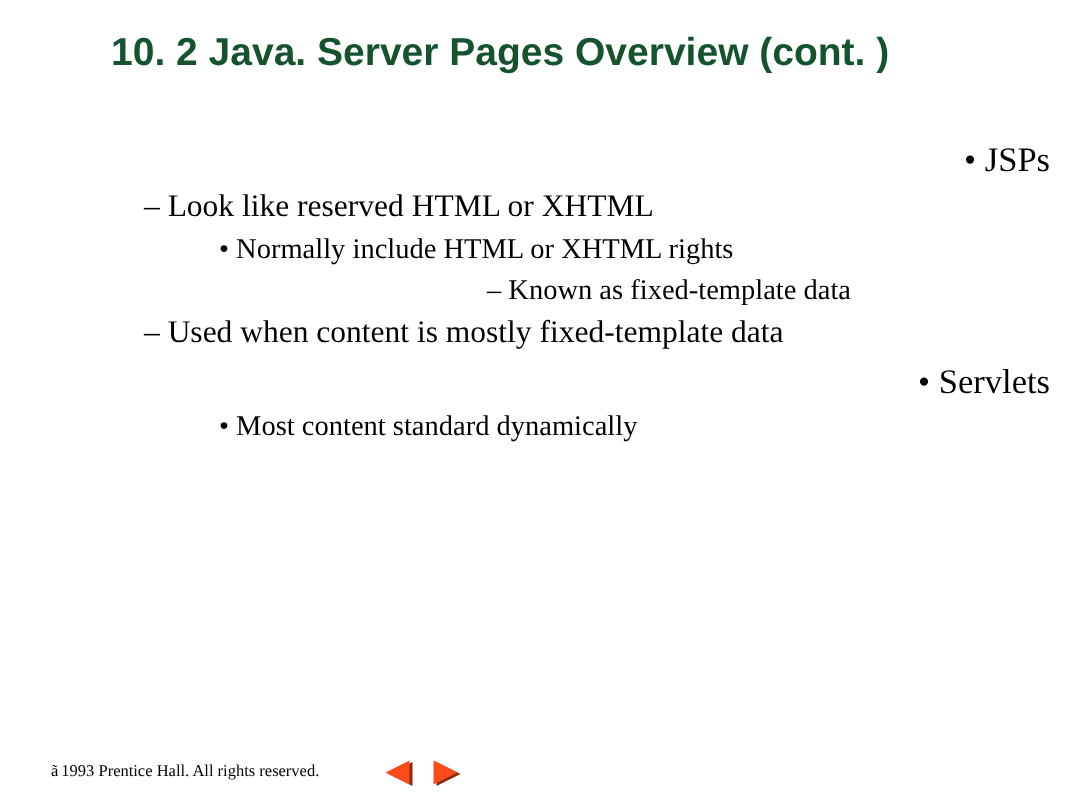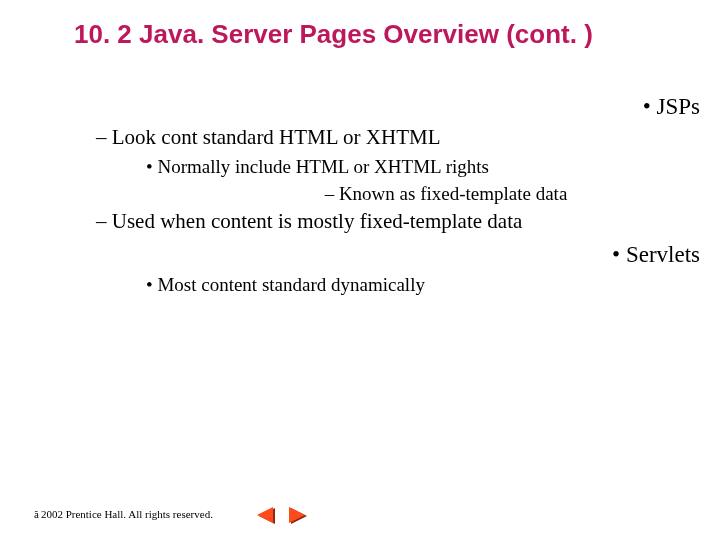--- a/index.html
+++ b/index.html
@@ -19,21 +19,21 @@
     box-sizing: border-box;
   }
   .title {
     position: absolute;
     top: 20px;
     left: 74px;
     right: 30px;
     font-family: Arial, Helvetica, sans-serif;
     font-weight: bold;
     font-size: 26px;
-    color: #be185d;
+    color: #14532d;
     line-height: 1.15;
   }
   .body {
     position: absolute;
     top: 88px;
     left: 34px;
     right: 20px;
     font-size: 22px;
     line-height: 1.32;
   }
@@ -107,31 +107,31 @@
 </style>
 </head>
 <body>
 
 <div class="slide">
 
   <div class="title">10. 2   Java. Server Pages Overview (cont. )</div>
 
   <div class="body">
     <div class="lvl1">JSPs</div>
-    <div class="lvl2">Look cont standard HTML or XHTML</div>
+    <div class="lvl2">Look like reserved HTML or XHTML</div>
     <div class="lvl3">Normally include HTML or XHTML rights</div>
     <div class="lvl4">Known as fixed-template data</div>
     <div class="lvl2">Used when content is mostly fixed-template data</div>
     <div class="lvl1">Servlets</div>
     <div class="lvl3">Most content standard dynamically</div>
   </div>
 
   <div class="footer">
     <span>ã</span>
-    <span> 2002 Prentice Hall. All rights reserved.</span>
+    <span> 1993 Prentice Hall. All rights reserved.</span>
   </div>
 
   <div class="nav">
     <div class="nav-btn">
       <svg width="22" height="20" viewBox="0 0 22 20">
         <polygon points="20,2 20,18 4,10" fill="#8a2a10"></polygon>
         <polygon points="18,1 18,17 2,9" fill="#ff4a1a"></polygon>
       </svg>
     </div>
     <div class="nav-btn">

